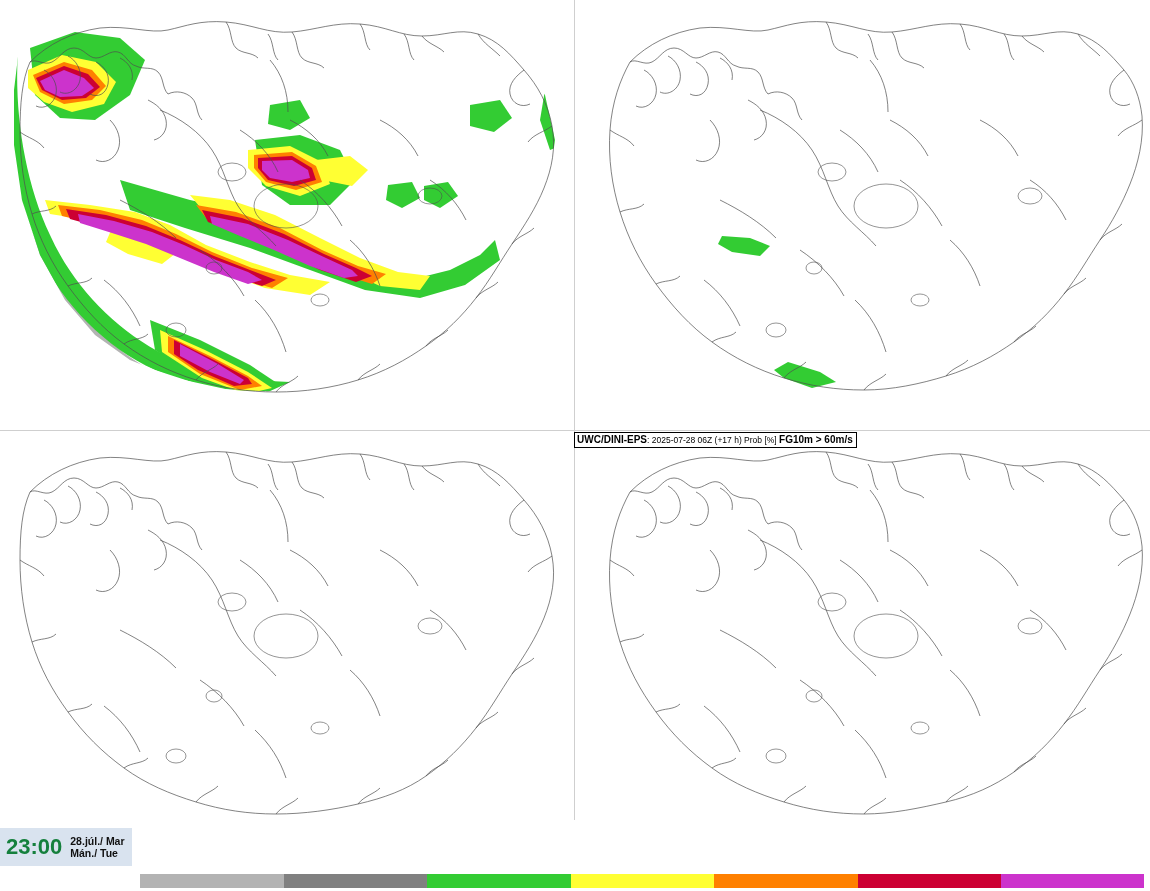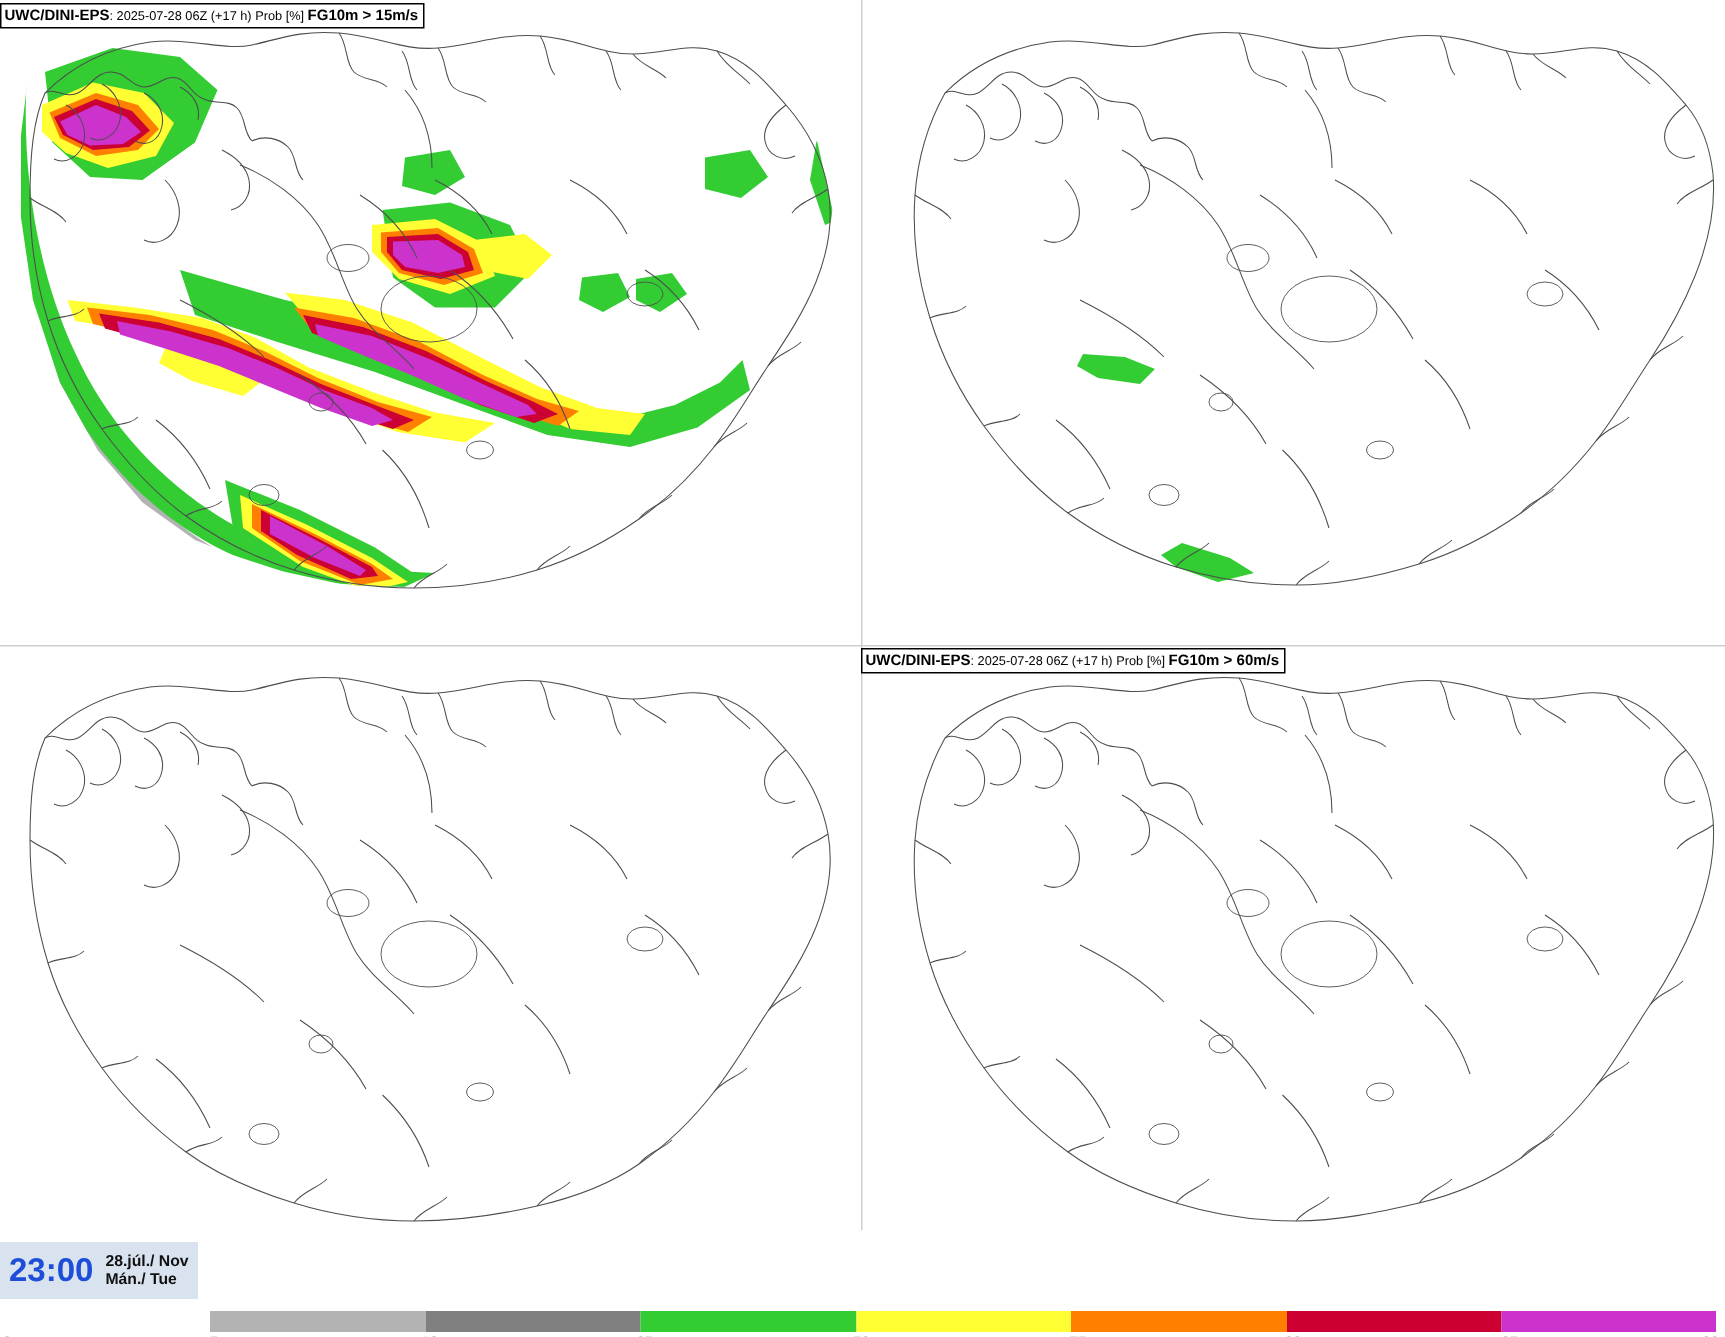--- a/index.html
+++ b/index.html
@@ -83,21 +83,21 @@
     top: 8px;
     width: 132px;
     height: 38px;
     background: #d9e3ef;
     display: flex;
     align-items: center;
   }
   .time-big {
     font-size: 22px;
     font-weight: bold;
-    color: #1d4ed8;
+    color: #15803d;
     margin-left: 6px;
     letter-spacing: 0px;
   }
   .time-dates {
     margin-left: 8px;
     font-size: 10.5px;
     line-height: 12.5px;
     font-weight: bold;
     color: #111;
   }
@@ -242,23 +242,20 @@
       </g>
       <g fill="none" stroke="#4d4d4d" stroke-width="0.6">
         <ellipse cx="286" cy="206" rx="32" ry="22"></ellipse>
         <ellipse cx="232" cy="172" rx="14" ry="9"></ellipse>
         <ellipse cx="430" cy="196" rx="12" ry="8"></ellipse>
         <ellipse cx="214" cy="268" rx="8" ry="6"></ellipse>
         <ellipse cx="176" cy="330" rx="10" ry="7"></ellipse>
         <ellipse cx="320" cy="300" rx="9" ry="6"></ellipse>
       </g>
     </svg>
-    <div class="panel-title">
-      <span class="t-model">UWC/DINI-EPS</span><span class="t-run">: 2025-07-28 06Z (+17 h) Prob [%] </span><span class="t-var">FG10m &gt; 15m/s</span>
-    </div>
   </div>
 
   <div class="panel p2">
     <svg class="map-svg" width="576" height="430" viewBox="0 0 576 430">
       <g>
         <path d="M148,236 L176,238 L196,246 L186,256 L158,252 L144,244 Z" fill="#33cc33"></path>
         <path d="M214,362 L246,372 L262,382 L238,388 L210,378 L200,370 Z" fill="#33cc33"></path>
       </g>
       <g fill="none" stroke="#4d4d4d" stroke-width="0.7">
         <path d="M56,62 C74,44 98,32 126,28 C154,25 176,34 194,30 C212,26 226,20 252,22 C278,24 294,34 318,32 C342,30 360,22 386,24 C412,26 426,36 448,36 C470,36 484,28 504,34 C524,40 536,54 550,70 C560,82 566,98 568,116 C570,140 564,164 556,184 C548,204 538,222 526,240 C514,258 504,276 490,294 C476,312 460,328 440,342 C420,356 398,368 372,376 C346,384 318,390 290,390 C262,390 236,386 210,378 C184,370 160,358 138,342 C116,326 98,306 82,284 C66,262 54,238 46,212 C38,186 34,158 36,130 C38,102 46,80 56,62 Z"></path>
@@ -430,21 +427,21 @@
   </div>
 </div>
 
 <div class="panel-divider-v"></div>
 <div class="panel-divider-h"></div>
 
 <div class="footer">
   <div class="time-box">
     <div class="time-big">23:00</div>
     <div class="time-dates">
-      <div>28.júl./ Nov</div>
+      <div>28.júl./ Mar</div>
       <div>Mán./ Tue</div>
     </div>
   </div>
   <div class="zero-label">0</div>
   <div class="cbar-wrap">
     <div class="cbar" id="cbar-strip">
         <span style="background: rgb(179, 179, 179); width: 14.3%;"></span>
         <span style="background: rgb(128, 128, 128); width: 14.3%;"></span>
         <span style="background: rgb(51, 204, 51); width: 14.3%;"></span>
         <span style="background: rgb(255, 255, 51); width: 14.3%;"></span>

